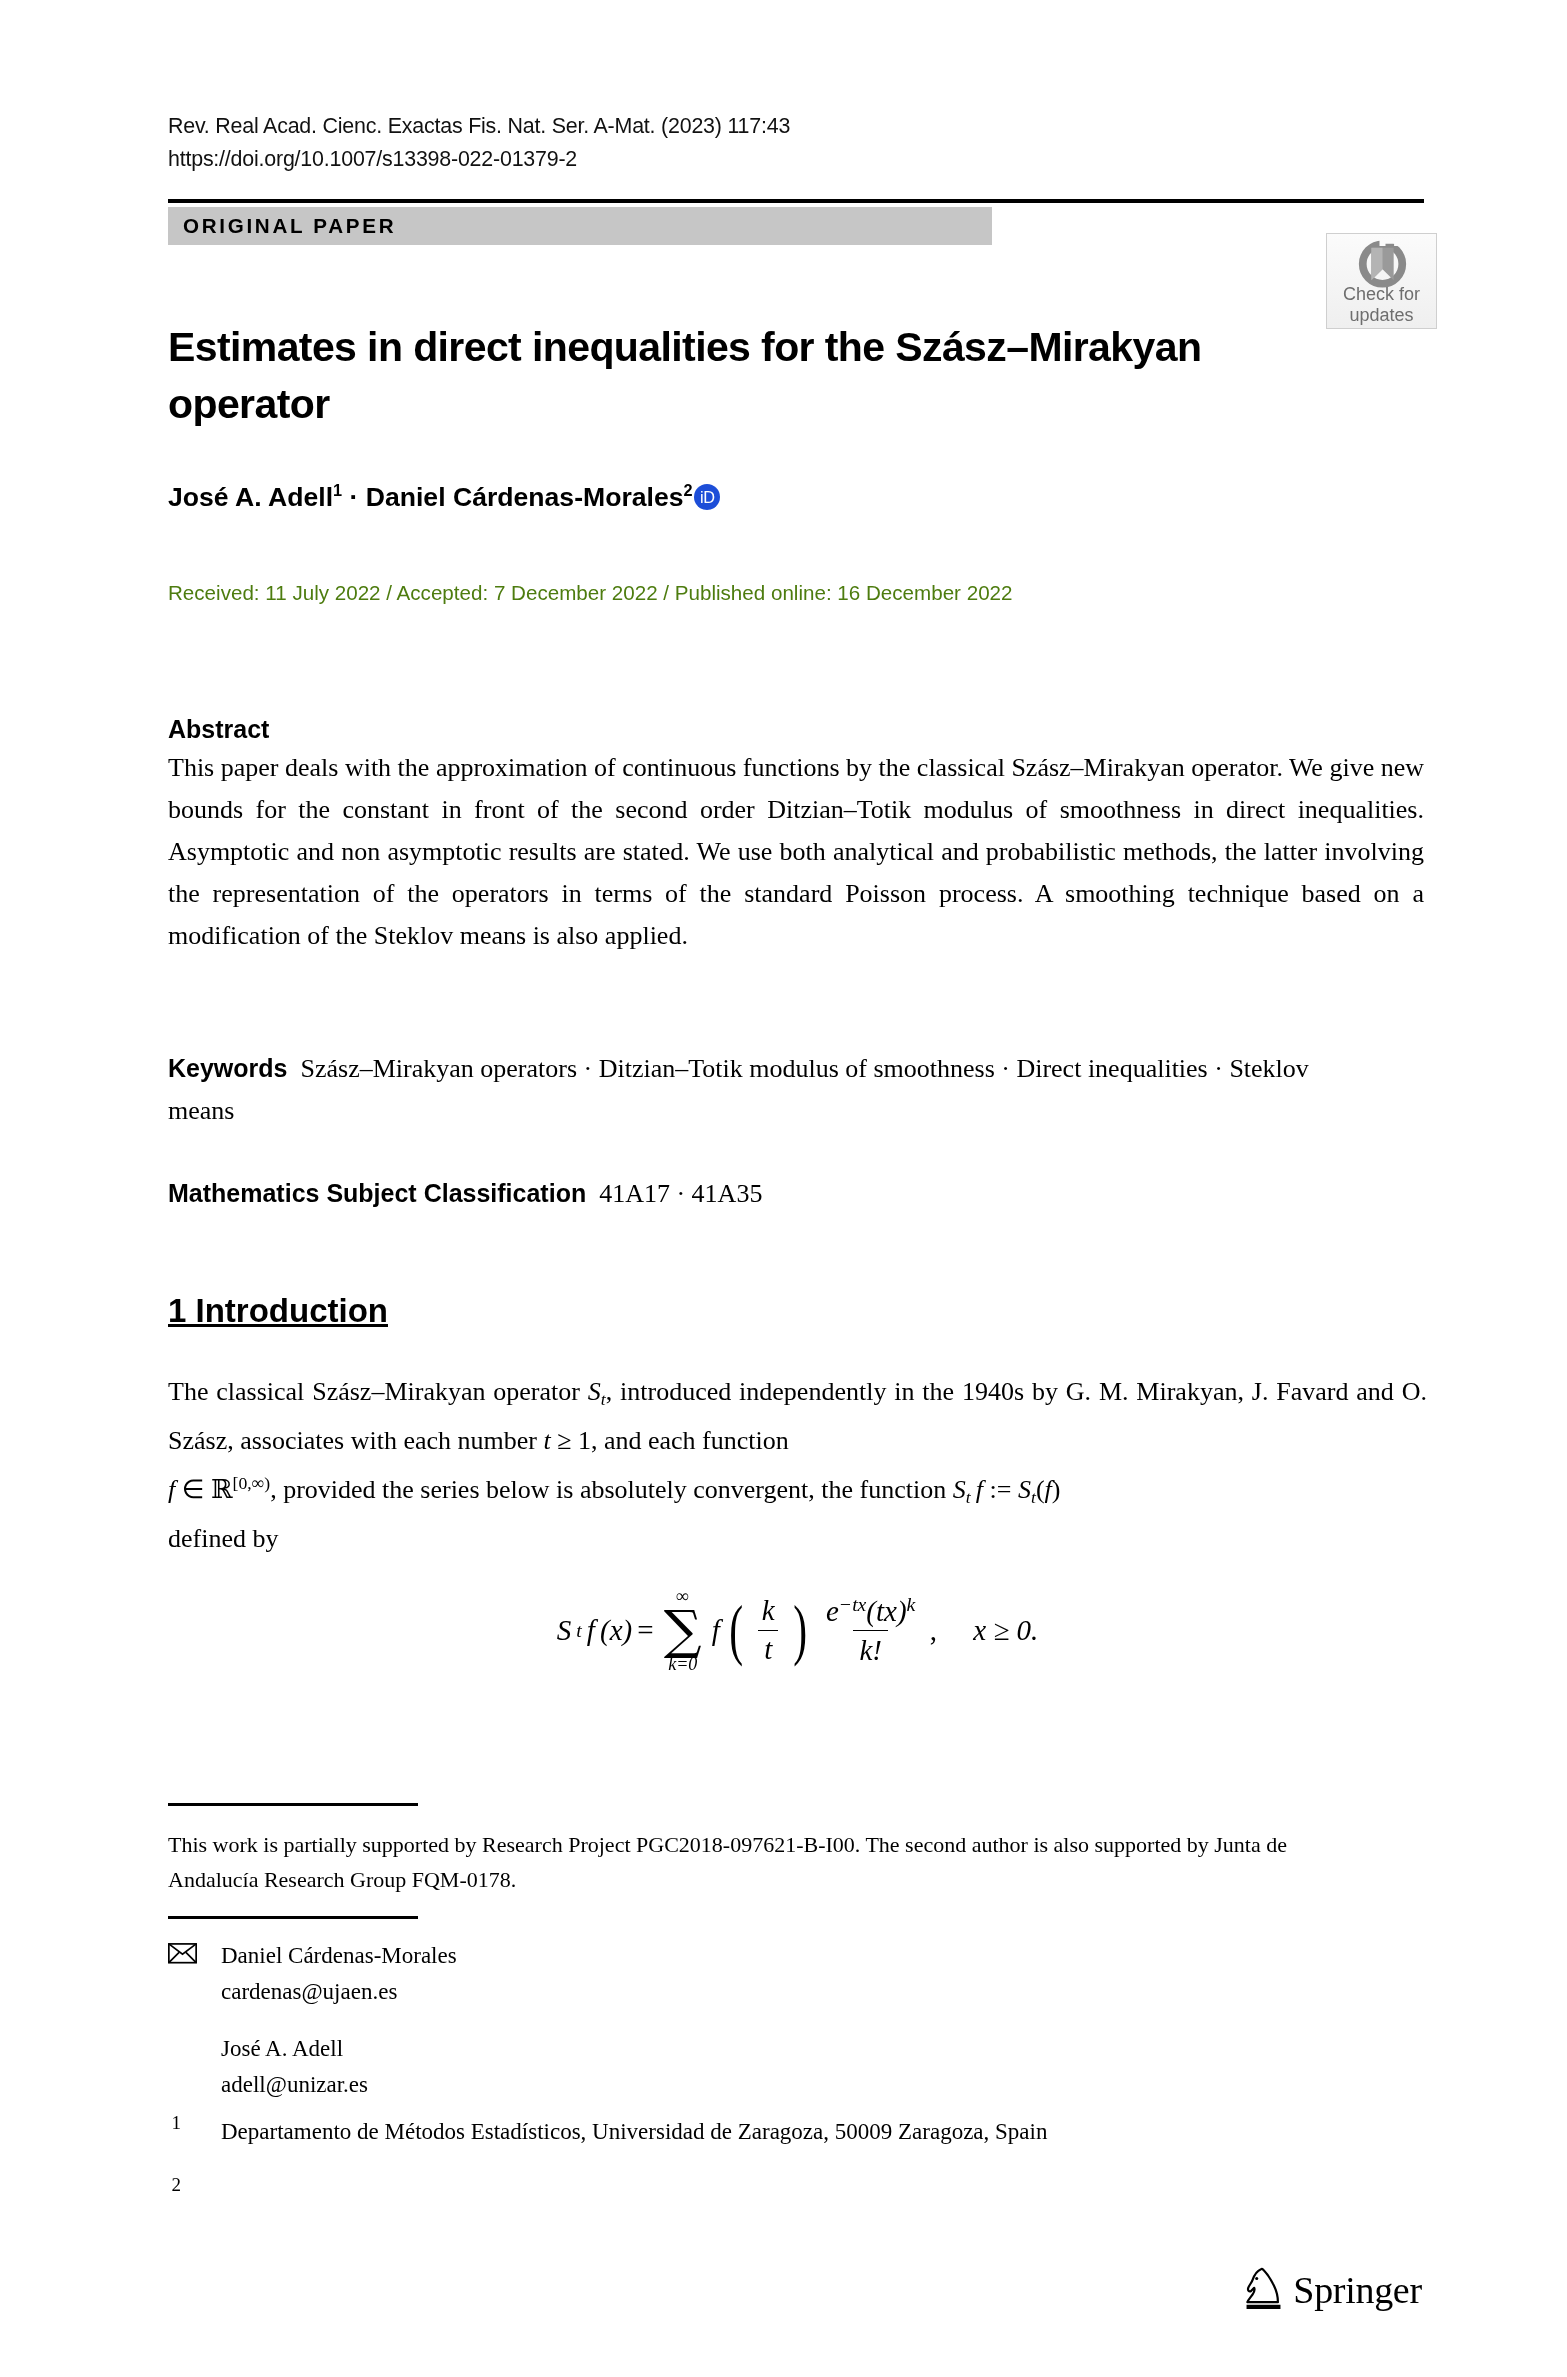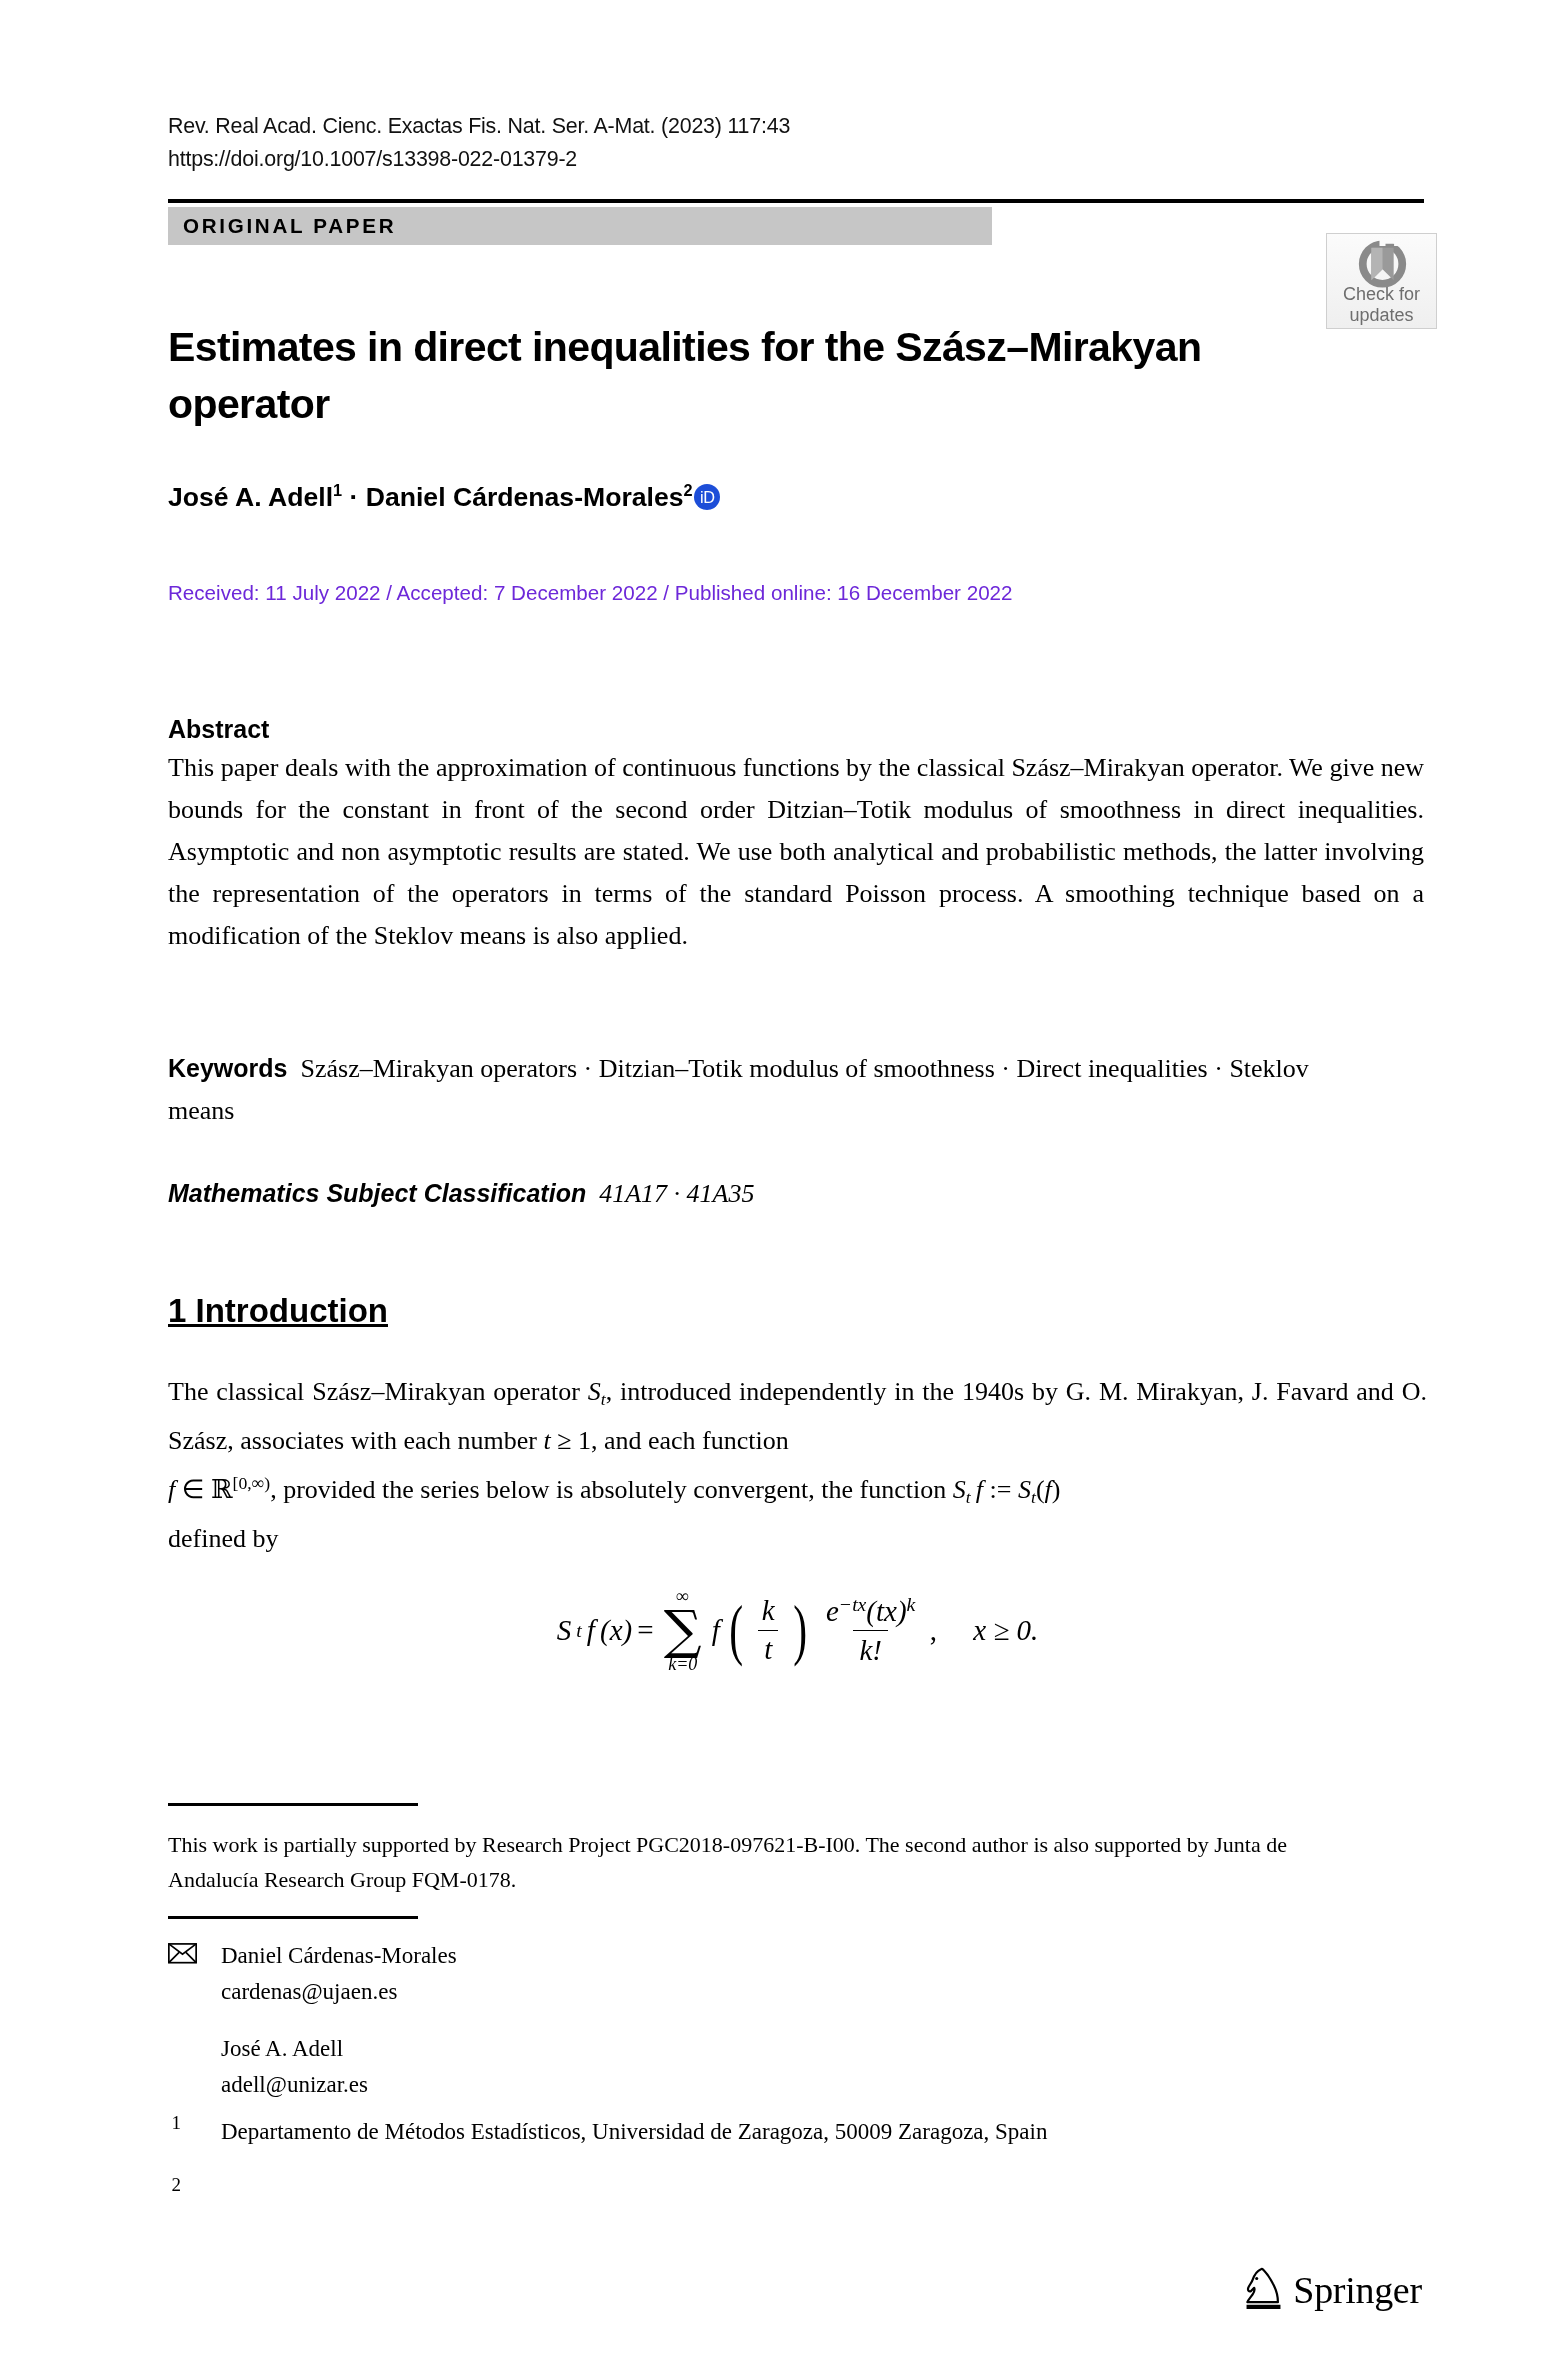--- a/index.html
+++ b/index.html
@@ -137,21 +137,21 @@
   }
 
   
   .dates {
     position: absolute;
     left: 168px;
     top: 576px;
     font-family: "Liberation Sans", sans-serif;
     font-size: 20.6px;
     line-height: 33px;
-    color: #6d28d9;
+    color: #4d7c0f;
     text-align: center;
   }
   .dates div { white-space: nowrap; }
 
   
   .sec-head {
     font-family: "Liberation Sans", sans-serif;
     font-weight: 700;
     font-size: 25px;
     color: #000;
@@ -188,21 +188,20 @@
     font-size: 25px;
   }
   .msc {
     position: absolute;
     left: 168px;
     top: 1172px;
     width: 1199px;
     font-family: "Liberation Serif", serif;
     font-size: 26px;
     line-height: 42px;
-    font-style: italic;
   }
 
   
   .h1 {
     position: absolute;
     left: 168px;
     top: 1292px;
     font-family: "Liberation Sans", sans-serif;
     font-weight: 700;
     font-size: 33px;

